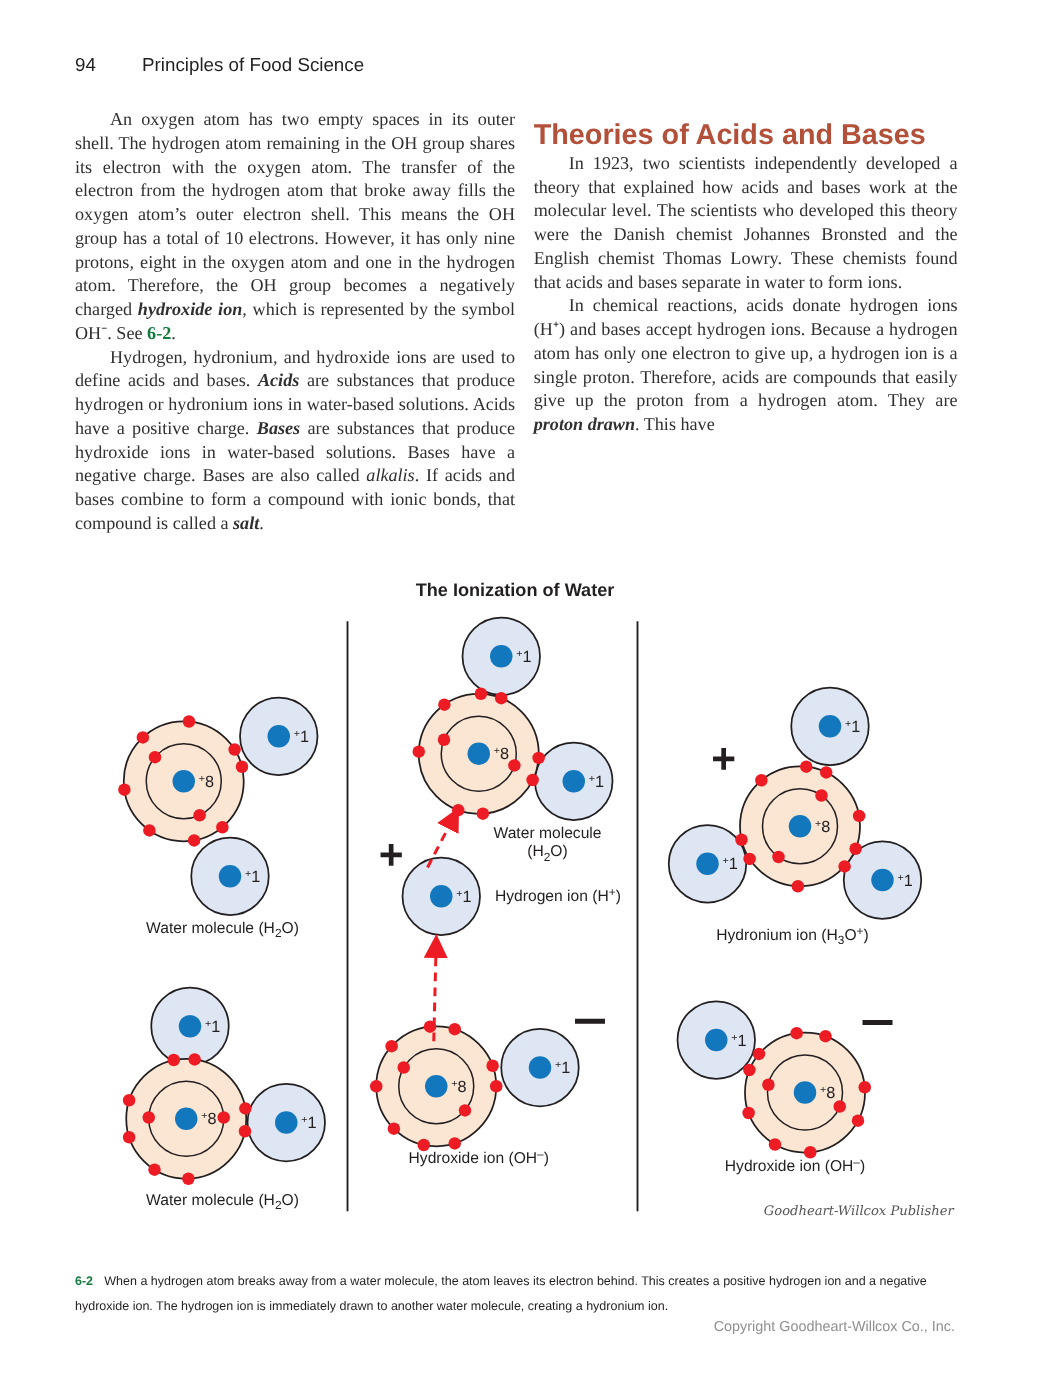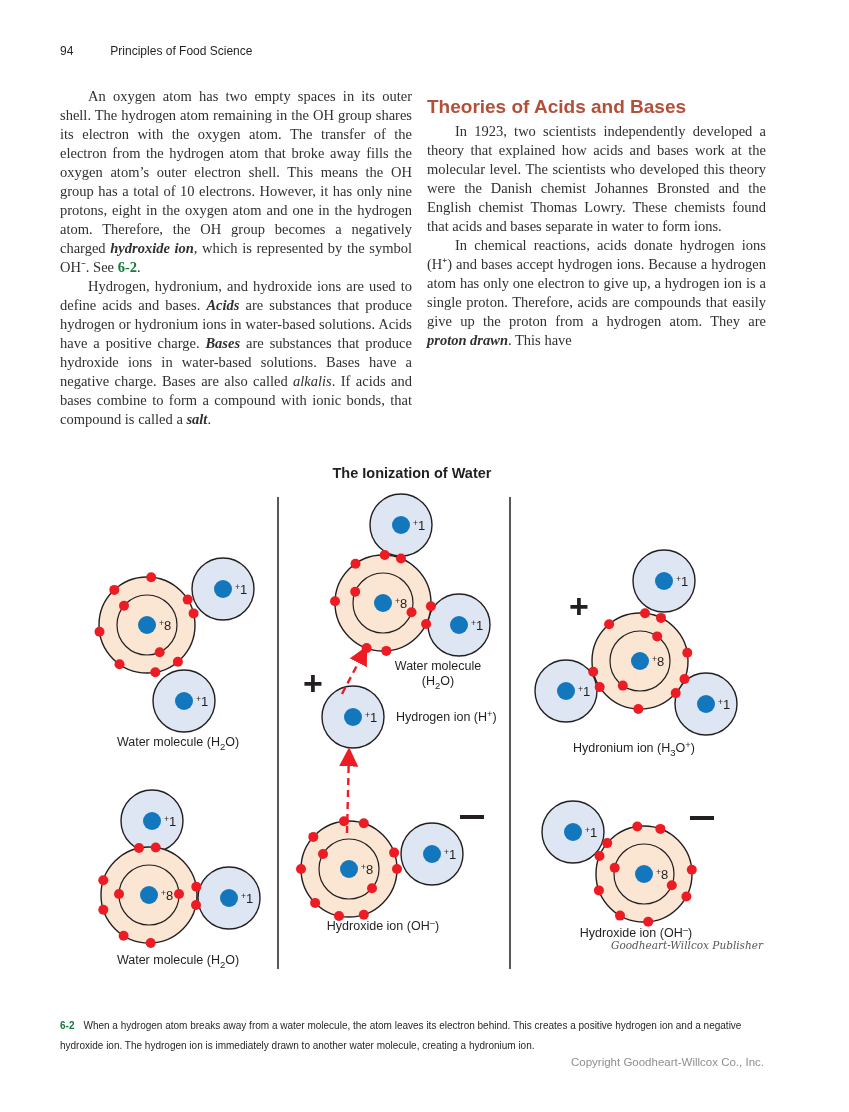--- a/index.html
+++ b/index.html
@@ -1,34 +1,34 @@
 <!DOCTYPE html>
 <html style="--accent: #b2503a; --green: #147a3e;"><head>
 <meta charset="utf-8">
 <style>
   :root{ --accent:#b2503a; --green:#147a3e; }
   html,body{margin:0;padding:0;}
   body{width:849px;height:1112px;position:relative;background:#ffffff;
        font-family:"Liberation Serif",serif;color:#303030;overflow:hidden;}
   .header{position:absolute;top:44px;left:60px;display:flex;gap:37px;
-          font-family:"Liberation Sans",sans-serif;font-size:12px;color:#231f20;}
+          font-family:"Liberation Sans",sans-serif;font-size:15px;color:#231f20;}
   .columns{position:absolute;top:87px;left:60px;width:706px;display:flex;gap:15px;}
   .col{font-size:14.5px;line-height:19px;text-align:justify;}
   .col-left{width:352px;}
   .col-right{width:339px;}
   p.par{margin:0;text-indent:28px;}
-  h2.section{font-family:"Liberation Sans",sans-serif;font-weight:bold;font-size:19px;
+  h2.section{font-family:"Liberation Sans",sans-serif;font-weight:bold;font-size:23px;
              color:var(--accent);margin:9px 0 4px 0;line-height:22px;}
   .b{font-weight:bold;}
   .i{font-style:italic;}
   .green{color:var(--green);}
   .fig-title{position:absolute;top:465px;left:55px;width:714px;text-align:center;
              font-family:"Liberation Sans",sans-serif;font-weight:bold;font-size:14.5px;color:#231f20;}
   .diagram{position:absolute;top:489px;left:55px;}
-  .credit{position:absolute;top:939px;left:55px;width:708px;text-align:right;
+  .credit{position:absolute;top:963px;left:55px;width:708px;text-align:right;
           font-family:"DejaVu Serif",serif;font-style:italic;font-size:10.5px;color:#555555;}
   .caption{position:absolute;top:1016px;left:60px;width:692px;
            font-family:"Liberation Sans",sans-serif;font-size:10px;line-height:19.5px;color:#231f20;}
   .fig-num{color:var(--green);font-weight:bold;margin-right:9px;}
   .footer{position:absolute;top:1056px;left:60px;width:704px;text-align:right;
           font-family:"Liberation Sans",sans-serif;font-size:11.5px;color:#8f8f8f;}
 </style>
 </head>
 <body>
 

